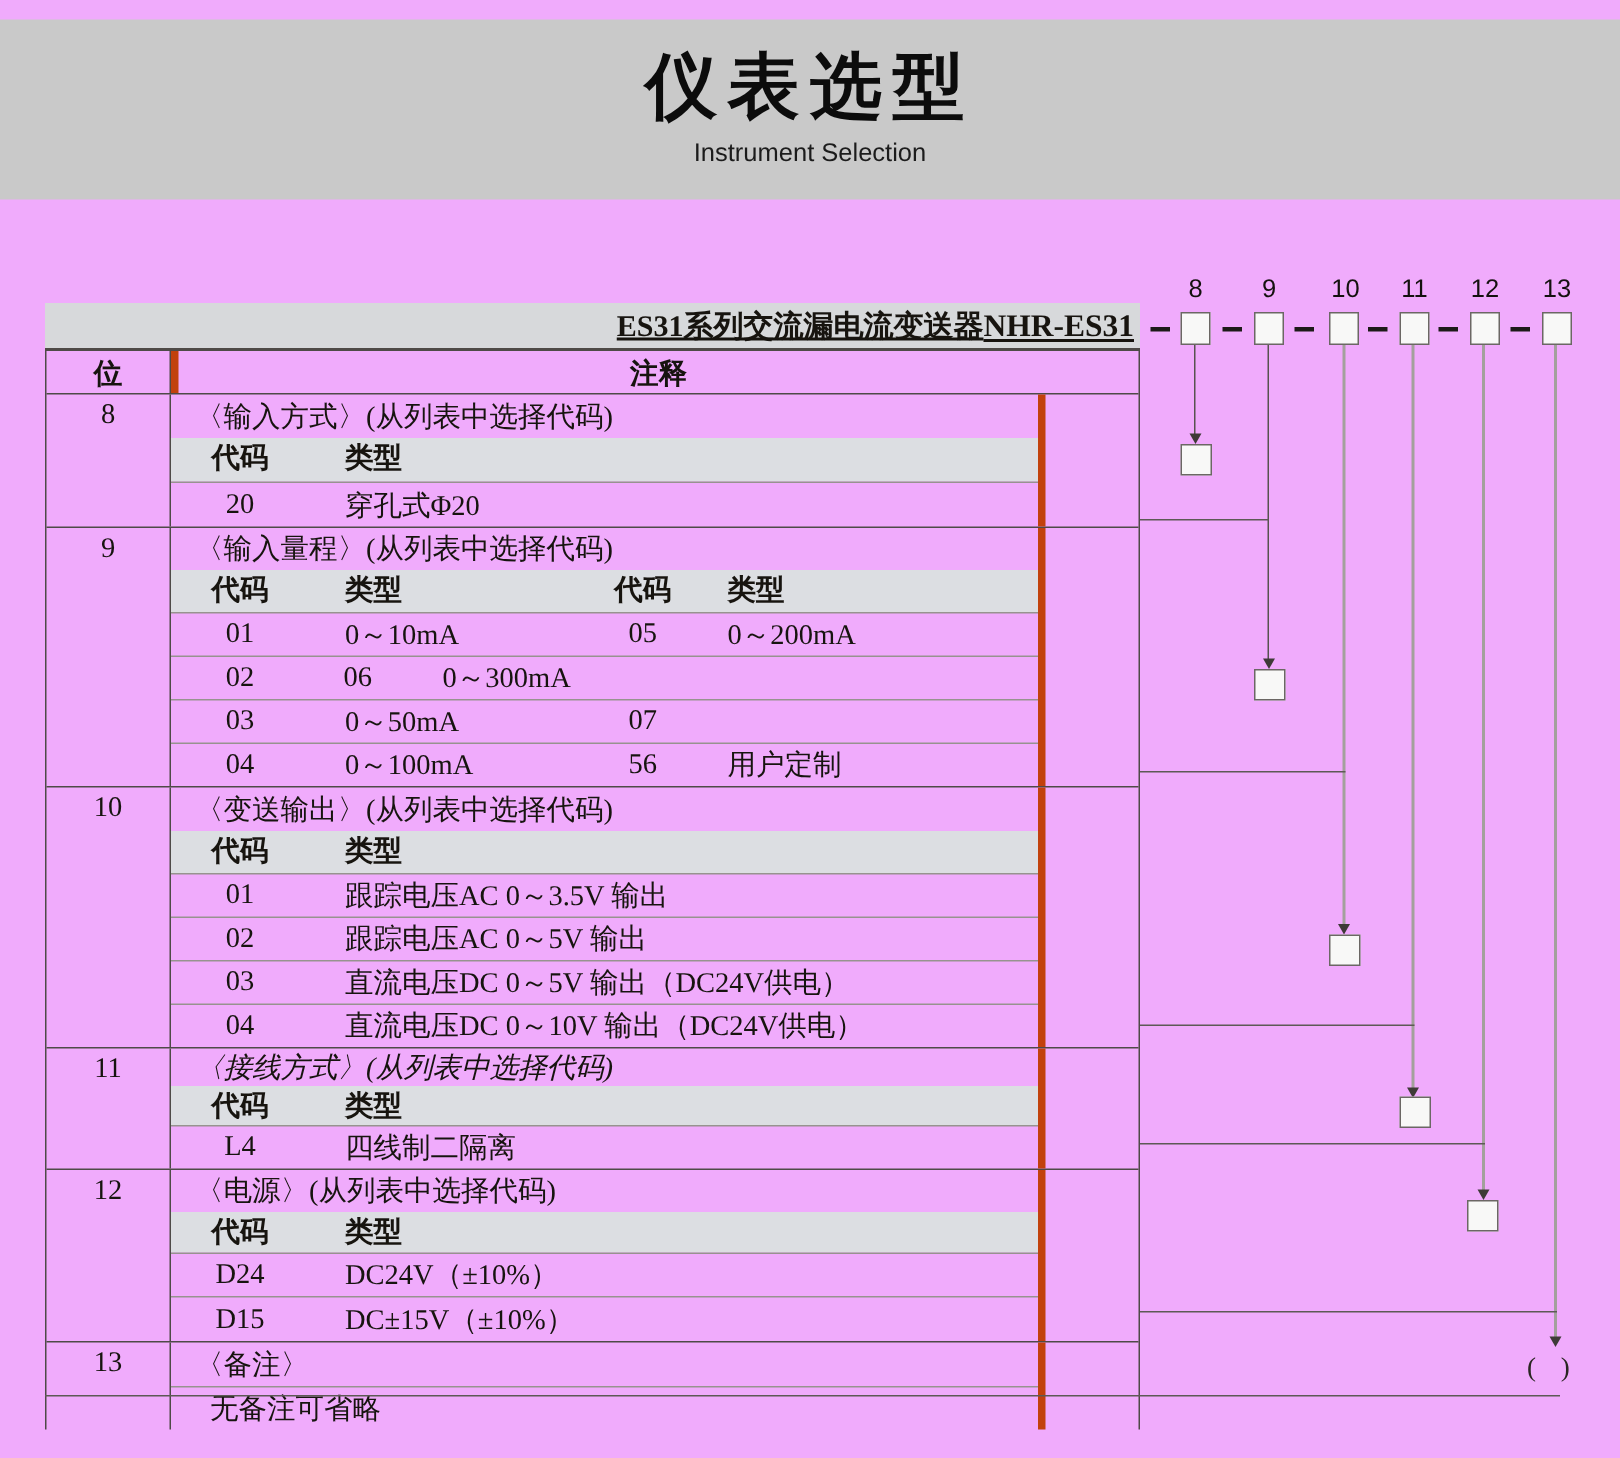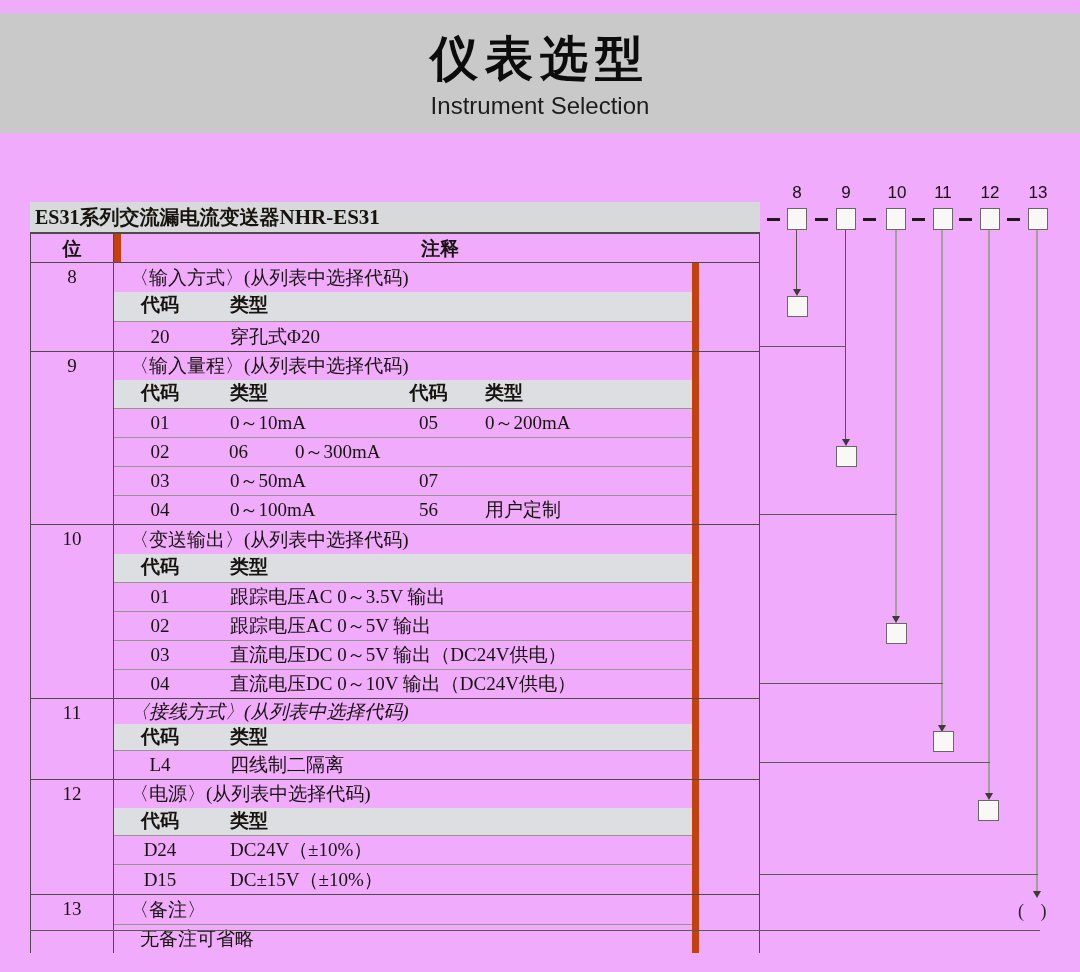--- a/index.html
+++ b/index.html
@@ -3,34 +3,34 @@
 <meta charset="utf-8">
 <style>
   html,body{margin:0;padding:0;}
   body{background:#f7f7f5;font-family:"Liberation Serif","DejaVu Serif",serif;color:#17140f;}
   #stage{position:relative;width:1080px;height:972px;background:#f0abfc;overflow:hidden;}
 
   
   .banner{position:absolute;left:0;top:13px;width:1080px;height:120px;background:#c9c9c9;text-align:center;}
   .banner .cn{margin-top:14px;font-family:"Liberation Sans","DejaVu Sans",sans-serif;
     font-size:48px;font-weight:900;letter-spacing:7px;color:#0c0c0c;line-height:1.35;}
-  .banner .en{font-family:"Liberation Sans","DejaVu Sans",sans-serif;font-size:24px;color:#1c1c1c;margin-top:0px;}
+  .banner .en{font-family:"Liberation Sans","DejaVu Sans",sans-serif;font-size:17px;color:#1c1c1c;margin-top:0px;}
 
   
   .doc-table{position:absolute;left:30px;top:202px;width:730px;font-size:19px;}
-  .title-band{height:30px;background:#d7d9db;display:flex;align-items:center;justify-content:flex-start;}
+  .title-band{height:30px;background:#d7d9db;display:flex;align-items:center;justify-content:flex-end;text-decoration:underline;}
   .title-band .pname{font-weight:bold;padding-left:5px;font-size:20px;}
   .title-band .pmodel{font-weight:bold;padding-right:4px;font-size:21px;}
 
   .tbl{border-top:2px solid #4e4a47;border-left:1px solid #4e4a47;border-right:1px solid #4e4a47;}
   .trow{display:flex;border-top:1px solid #4e4a47;}
   .trow:first-child{border-top:none;}
   .pos-col{width:83px;border-right:1px solid #4e4a47;text-align:center;padding-top:3px;box-sizing:border-box;}
   .spec-col{width:578px;display:flex;flex-direction:column;box-sizing:border-box;}
-  .note-col{flex:1;border-left:7px solid #c2410c;box-sizing:border-box;}
+  .note-col{flex:1;border-left:5px solid #c2410c;box-sizing:border-box;}
   .hdr .pos-col,.hdr .spec-col,.hdr .note-col{font-weight:bold;padding-top:2px;}
   .hdr{height:28px;}
   .hdr .spec-col{display:block;padding-left:18px;}
   .hdr .note-col{text-align:center;}
 
   .spec-title{display:flex;align-items:center;padding-left:16px;}
   .band{background:#dcdee2;display:flex;align-items:flex-start;font-weight:bold;}
   .data-row{display:flex;align-items:center;border-top:1px solid #97938f;}
   .code-c{width:92px;text-align:center;}
   .type-c{flex:1;padding-left:24px;}

